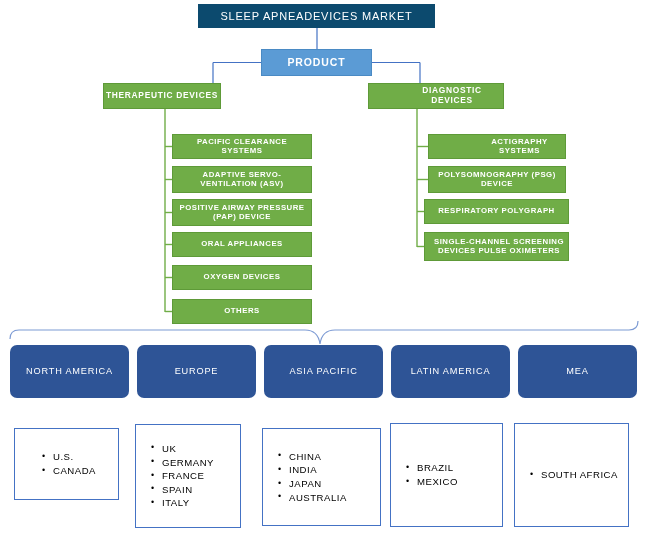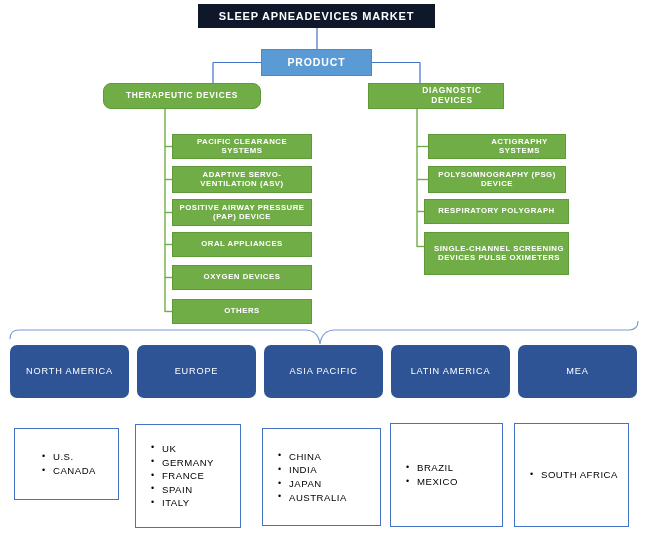--- a/index.html
+++ b/index.html
@@ -25,24 +25,24 @@
     box-sizing: border-box;
     display: flex;
     align-items: center;
     justify-content: center;
     text-align: center;
     line-height: 1.15;
     letter-spacing: 0.4px;
     color: #ffffff;
   }
   .root-node {
-    background: #0f172a;
+    background: #0c4a6e;
     color: #ffffff;
     font-size: 11px;
-    font-weight: bold;
+    font-weight: normal;
     letter-spacing: 0.8px;
   }
   .product-node {
     background: #5b9bd5;
     border: 1px solid #4a8ac4;
     color: #ffffff;
     font-size: 10.5px;
     font-weight: bold;
     letter-spacing: 0.9px;
   }
@@ -131,21 +131,21 @@
 </svg>
 
 <div class="node root-node" style="left:198px; top:4px; width:237px; height:24px;">
   <span>SLEEP APNEADEVICES MARKET</span>
 </div>
 
 <div class="node product-node" style="left:261px; top:49px; width:111px; height:27px;">
   <span>PRODUCT</span>
 </div>
 
-<div class="node cat-node" style="left:103px; top:83px; width:158px; height:26px;border-radius:8px;">
+<div class="node cat-node" style="left:103px; top:83px; width:118px; height:26px;">
   <span>THERAPEUTIC DEVICES</span>
 </div>
 
 <div class="node cat-node" style="left:368px; top:83px; width:136px; height:26px;padding-left:32px;">
   <span>DIAGNOSTIC DEVICES</span>
 </div>
 
 <div class="node leaf-node" style="left:172px; top:134px; width:140px; height:25px;">
   <span>PACIFIC CLEARANCE SYSTEMS</span>
 </div>
@@ -167,21 +167,21 @@
 
 <div class="node leaf-node" style="left:428px; top:134px; width:138px; height:25px;padding-left:48px;">
   <span>ACTIGRAPHY SYSTEMS</span>
 </div>
 <div class="node leaf-node" style="left:428px; top:166px; width:138px; height:27px;">
   <span>POLYSOMNOGRAPHY (PSG) DEVICE</span>
 </div>
 <div class="node leaf-node" style="left:424px; top:199px; width:145px; height:25px;">
   <span>RESPIRATORY POLYGRAPH</span>
 </div>
-<div class="node leaf-node" style="left:424px; top:232px; width:145px; height:43px;padding-left:8px;">
+<div class="node leaf-node" style="left:424px; top:232px; width:145px; height:29px;padding-left:8px;">
   <span>SINGLE-CHANNEL SCREENING DEVICES PULSE OXIMETERS</span>
 </div>
 
 <div class="node region-node" style="left:10px; top:345px; width:119px; height:53px;">
   <span>NORTH AMERICA</span>
 </div>
 <div class="node region-node" style="left:137px; top:345px; width:119px; height:53px;">
   <span>EUROPE</span>
 </div>
 <div class="node region-node" style="left:264px; top:345px; width:119px; height:53px;">

